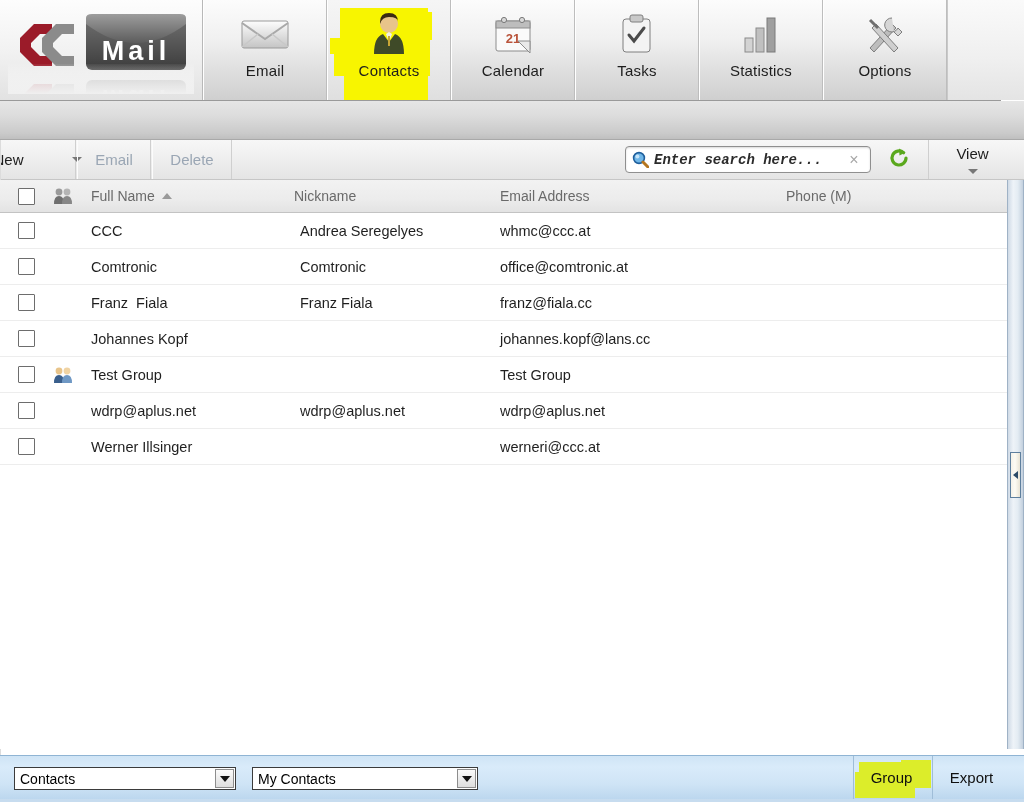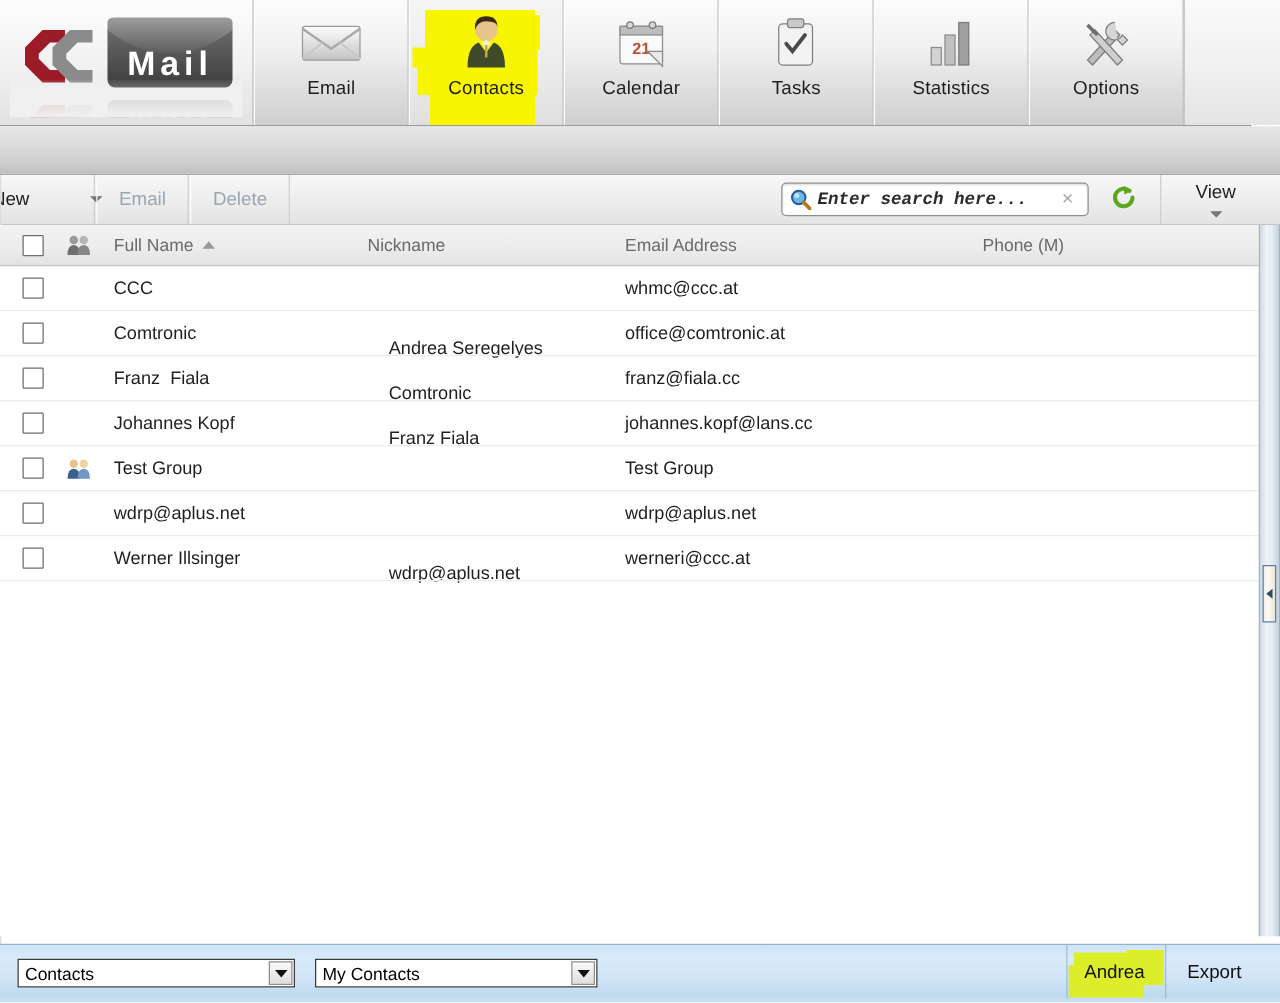--- a/index.html
+++ b/index.html
@@ -135,21 +135,21 @@
   }
   .rows{position:relative;width:1007px;}
   .row{
     position:relative;height:36px;width:1007px;border-bottom:1px solid #ededed;
     box-sizing:border-box;
   }
   .row .chk{left:18px;top:9px;}
   .row .rgicon{position:absolute;left:53px;top:9px;}
   .cell{position:absolute;top:10px;font-size:14.5px;color:#1f1f1f;white-space:pre;}
   .cell.full{left:91px;}
-  .cell.nick{left:311px;margin-top:48px;}
+  .cell.nick{left:300px;}
   .cell.mail{left:500px;}
   .cell.phone{left:786px;}
 
   
   .splitter{
     position:absolute;left:1007px;top:180px;width:17px;height:569px;
     background:linear-gradient(to right,#cfdae6 0%,#eef3f8 35%,#e4ecf3 65%,#c3d0de 100%);
     border-left:1px solid #9fb2c6;border-right:1px solid #9fb2c6;box-sizing:border-box;
   }
   .split-handle{
@@ -511,21 +511,21 @@
       </div>
     </div>
 
     <div class="marker-import">
       <i class="mi1"></i>
         <i class="mi2"></i>
         <i class="mi3"></i>
     </div>
 
     <div class="botbtn sep-l" id="btn-import">
-      <span>Andrea</span>
+      <span>Group</span>
     </div>
     <div class="botbtn sep-l" id="btn-export">
       <span>Export</span>
     </div>
   </div>
 
   <div class="footer-edge"></div>
 </div>
 
 </body></html>

